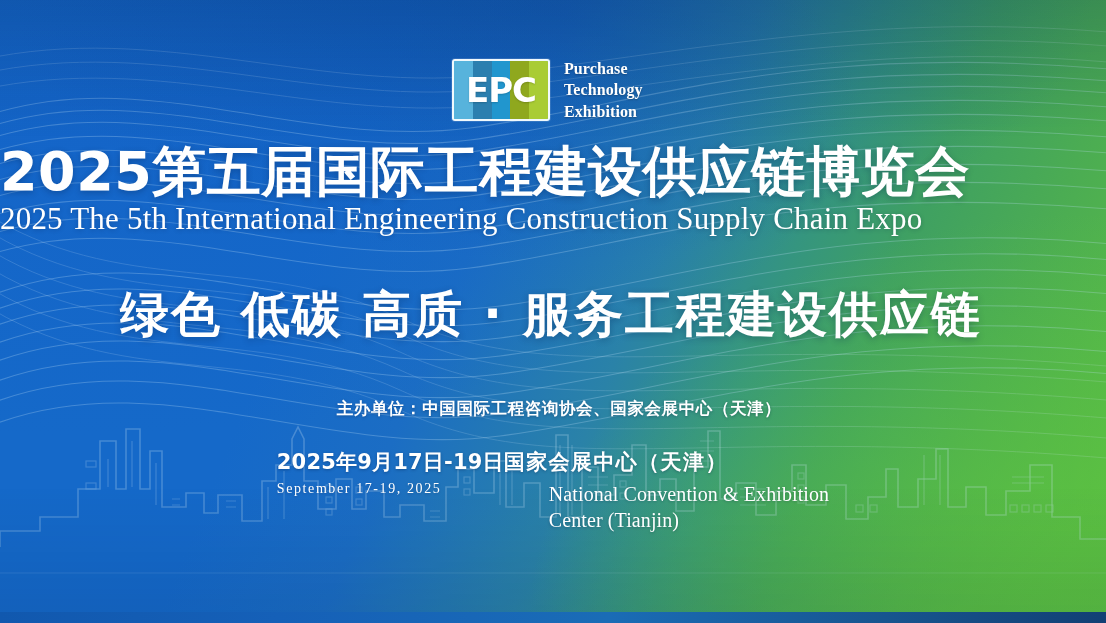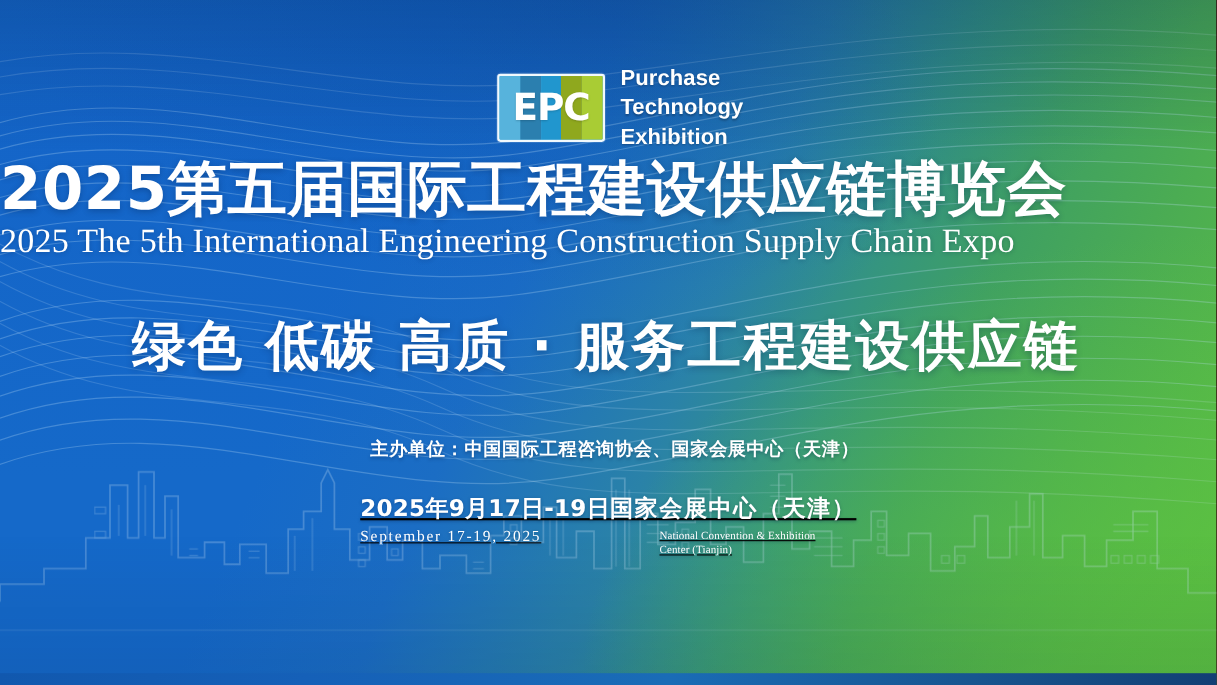--- a/index.html
+++ b/index.html
@@ -92,23 +92,23 @@
     display:flex; align-items:center; justify-content:center;
     font-family:"DejaVu Sans", sans-serif;
     font-weight:bold;
     font-size:34px;
     letter-spacing:-1px;
     color:#fff;
     text-shadow:0 1px 2px rgba(0,0,0,.18);
   }
   .logo-text{
     color:#fff;
-    font-family:Liberation Sans, sans-serif;
-    font-weight:bold;
-    font-size:20px;
+    font-family:Liberation Serif, serif;
+    font-weight:bold;
+    font-size:16px;
     line-height:1.34;
     letter-spacing:.1px;
     text-shadow:0 1px 2px rgba(0,0,0,.28);
   }
 
   
   .title-cn{
     position:absolute; left:0; right:0; top:143px;
     text-align:left;
     color:#fff;
@@ -154,21 +154,20 @@
     font-size:16.5px;
     letter-spacing:.6px;
     text-shadow:0 1px 3px rgba(0,30,70,.35);
     white-space:nowrap;
   }
 
   
   .info-row{
     position:absolute; left:0; right:0; top:448px;
     display:flex; justify-content:center; align-items:flex-start;
-    text-decoration:underline;
   }
   .info-block{ color:#fff; }
   .info-date .line1{
     font-family:"DejaVu Sans", sans-serif;
     font-weight:bold;
     font-size:21px;
     letter-spacing:.2px;
     text-shadow:0 1px 3px rgba(0,30,70,.35);
     white-space:nowrap;
   }
@@ -183,21 +182,21 @@
   .info-venue .line1{
     font-family:"DejaVu Sans", sans-serif;
     font-weight:bold;
     font-size:21px;
     letter-spacing:1.4px;
     text-shadow:0 1px 3px rgba(0,30,70,.35);
     white-space:nowrap;
   }
   .info-venue .line2{
     font-family:"Liberation Serif", serif;
-    font-size:10px;
+    font-size:20px;
     line-height:1.32;
     margin-top:5px;
     letter-spacing:.1px;
     text-shadow:0 1px 3px rgba(0,30,70,.3);
     white-space:nowrap;
     margin-left:45px;
   }
 </style>
 </head>
 <body>

